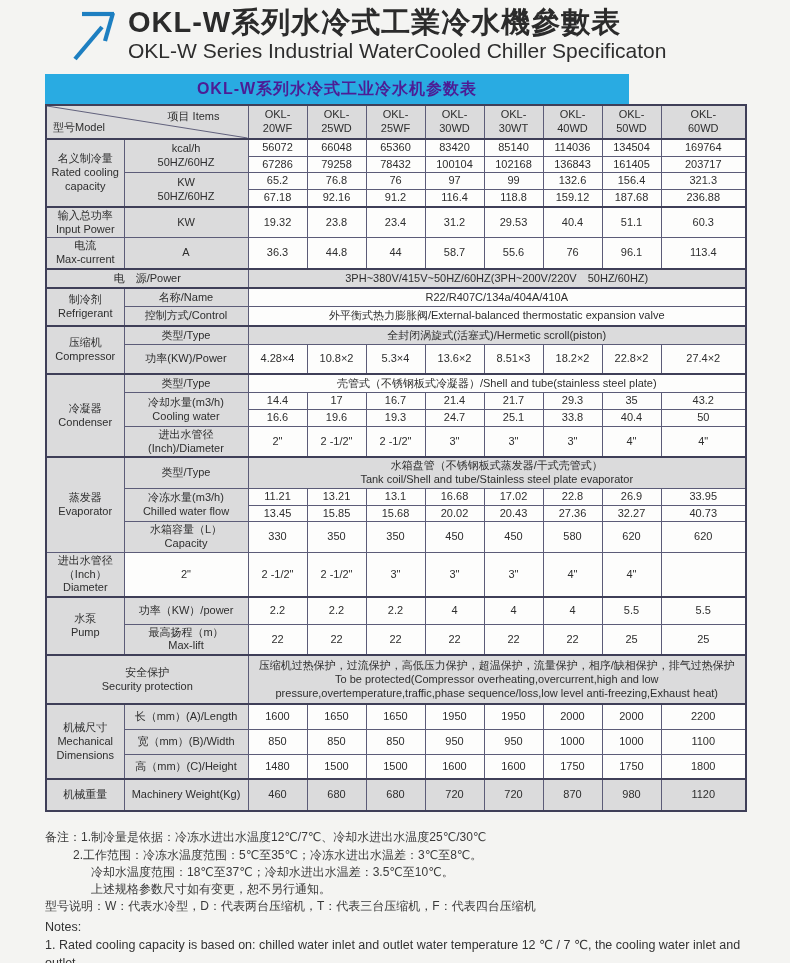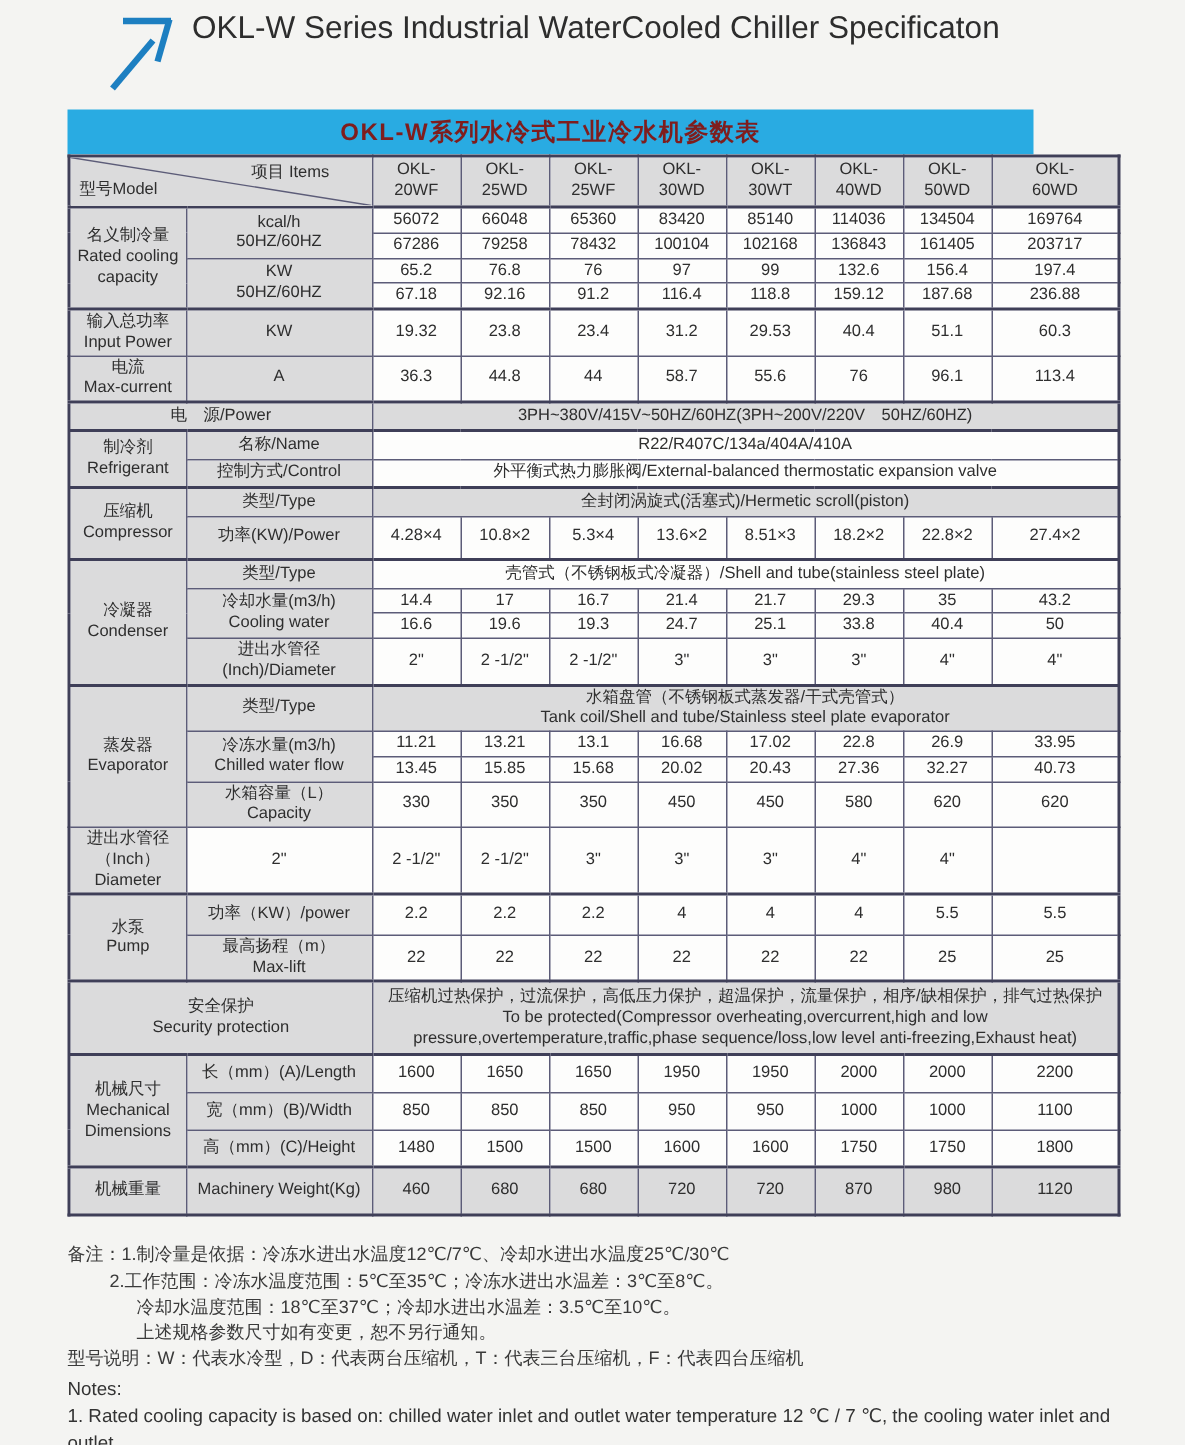--- a/index.html
+++ b/index.html
@@ -13,22 +13,22 @@
 
   
   .masthead { display:flex; align-items:flex-start; padding:6px 0 0 72px; }
   .logo-arrow { width:46px; height:54px; margin-right:10px; margin-top:2px; flex:0 0 auto; }
   .title-block { line-height:1.12; }
   .title-zh { font-size:29px; font-weight:bold; letter-spacing:1px; color:#2b2b2b; }
   .title-en { font-size:21px; color:#2d2d2d; margin-top:1px; }
 
   
   .banner {
-    width:644px; margin:11px 0 0 45px; box-sizing:border-box;
-    background:#29abe2; color:#7f1d1d; text-align:center;
+    width:584px; margin:11px 0 0 45px; box-sizing:border-box;
+    background:#29abe2; color:#4c1d95; text-align:center;
     font-size:16px; font-weight:bold; padding:5px 0 4px 0; letter-spacing:1px;
   }
 
   
   table.spec {
     border-collapse:collapse; table-layout:fixed;
     width:700px; margin:0 0 0 45px;
     border:2px solid #3f3f58;
     background:#fdfdfc;
   }
@@ -79,20 +79,21 @@
 
   <div class="masthead">
     <div class="logo-arrow">
       <svg viewBox="0 0 46 54" width="46" height="54">
         <path d="M3 51 L30 19" stroke="#1d7fc1" stroke-width="4.2" fill="none"></path>
         <path d="M10 6 L42 6" stroke="#1d7fc1" stroke-width="4.2" fill="none"></path>
         <path d="M41 5 L33 33" stroke="#1d7fc1" stroke-width="4.2" fill="none"></path>
       </svg>
     </div>
     <div class="title-block">
+      <div class="title-zh">OKL-W系列水冷式工業冷水機參數表</div>
       <div class="title-en">OKL-W Series Industrial WaterCooled Chiller Specificaton</div>
     </div>
   </div>
 
   <div class="banner">OKL-W系列水冷式工业冷水机参数表</div>
 
   <table class="spec">
     <colgroup>
       <col style="width:78px">
         <col style="width:124px">
@@ -161,21 +162,21 @@
     <tr class="h-thin">
       <td class="lab" rowspan="2">KW
 50HZ/60HZ</td>
     <td class="num">65.2</td>
           <td class="num">76.8</td>
           <td class="num">76</td>
           <td class="num">97</td>
           <td class="num">99</td>
           <td class="num">132.6</td>
           <td class="num">156.4</td>
-          <td class="num">197.4</td>
+          <td class="num">321.3</td>
         </tr>
     <tr class="h-thin">
           <td class="num">67.18</td>
           <td class="num">92.16</td>
           <td class="num">91.2</td>
           <td class="num">116.4</td>
           <td class="num">118.8</td>
           <td class="num">159.12</td>
           <td class="num">187.68</td>
           <td class="num">236.88</td>

